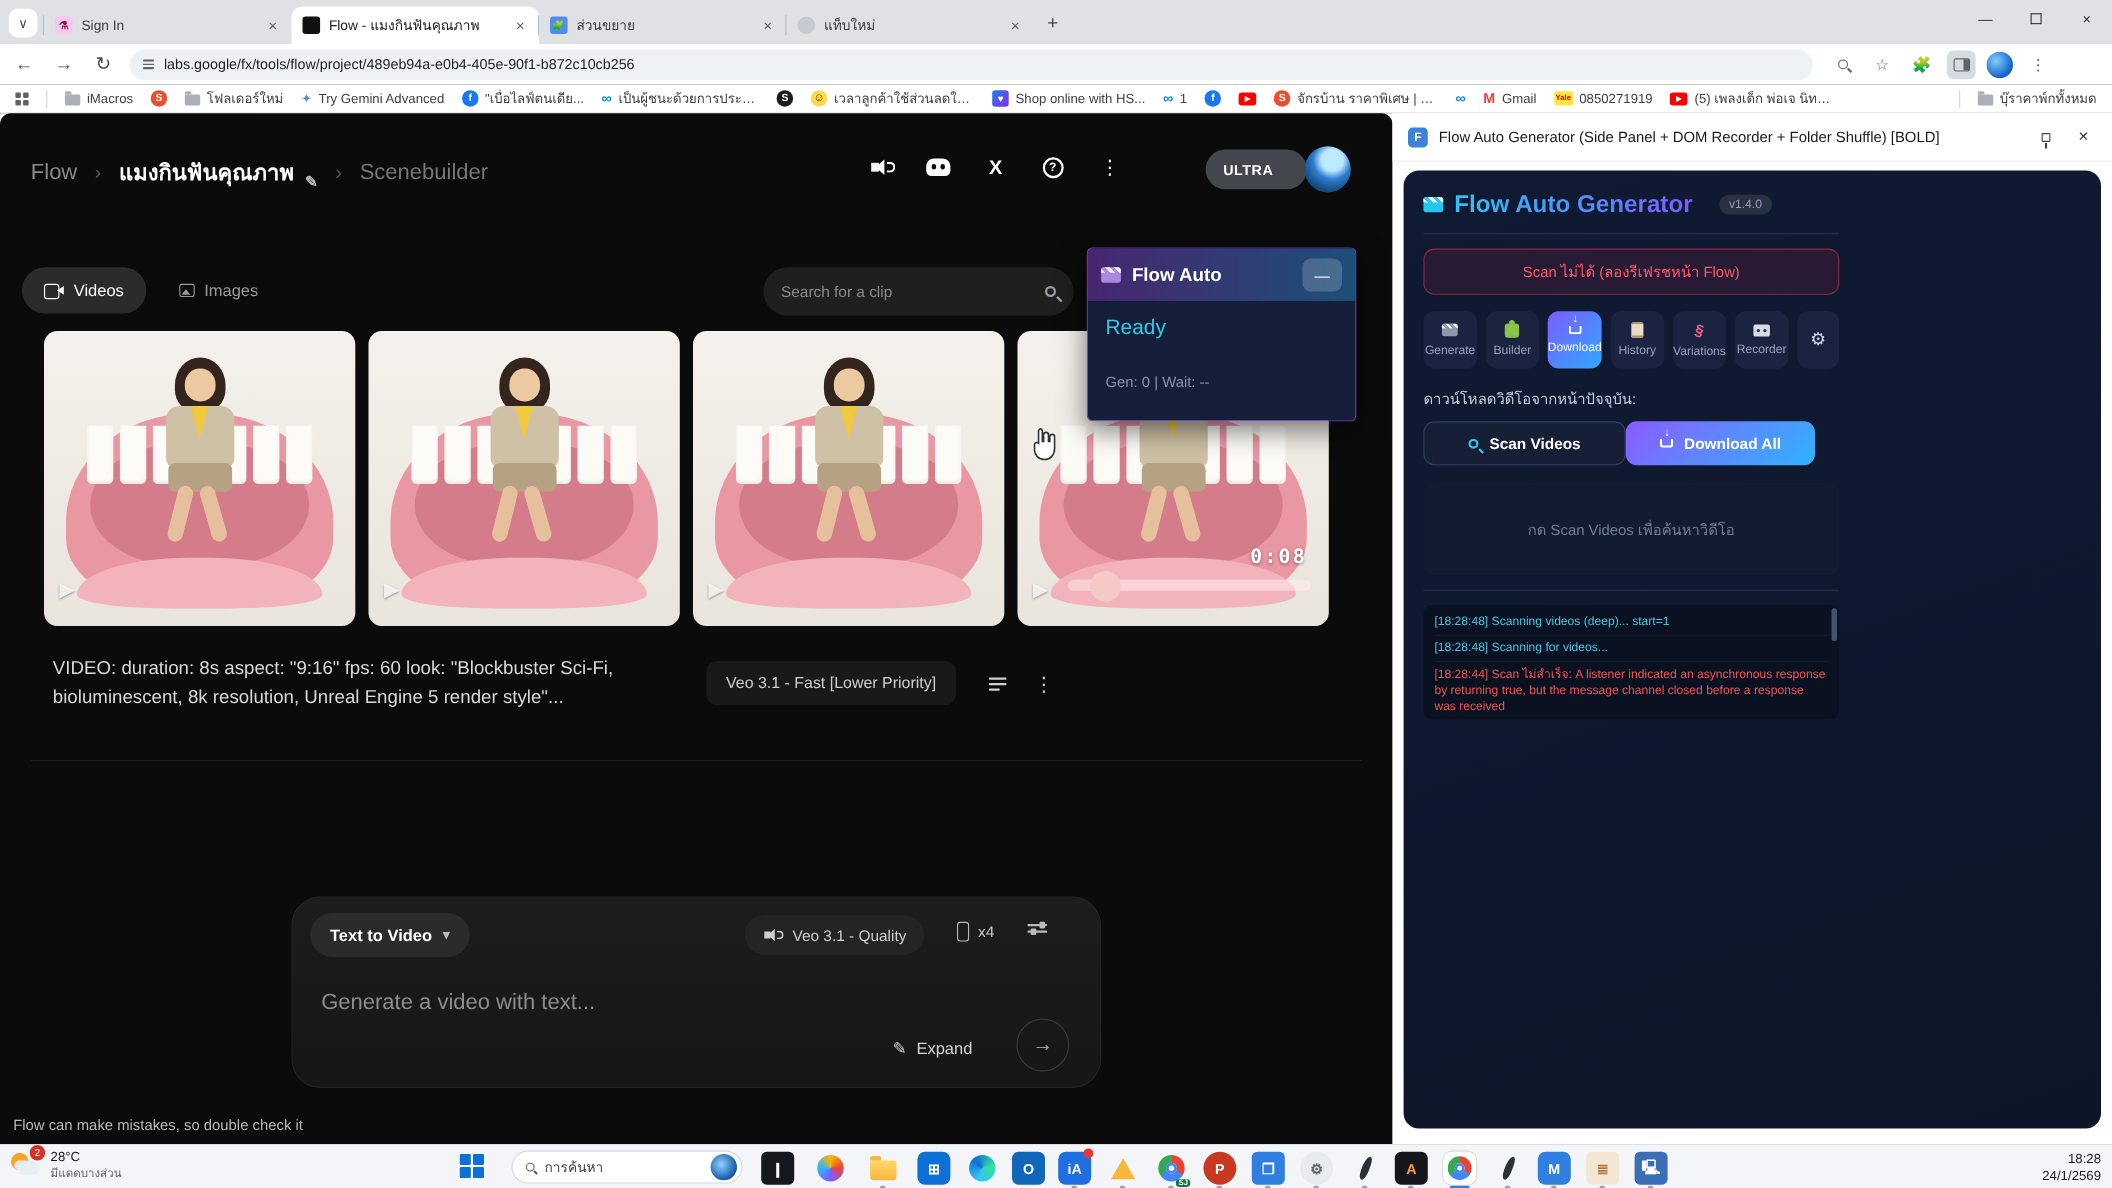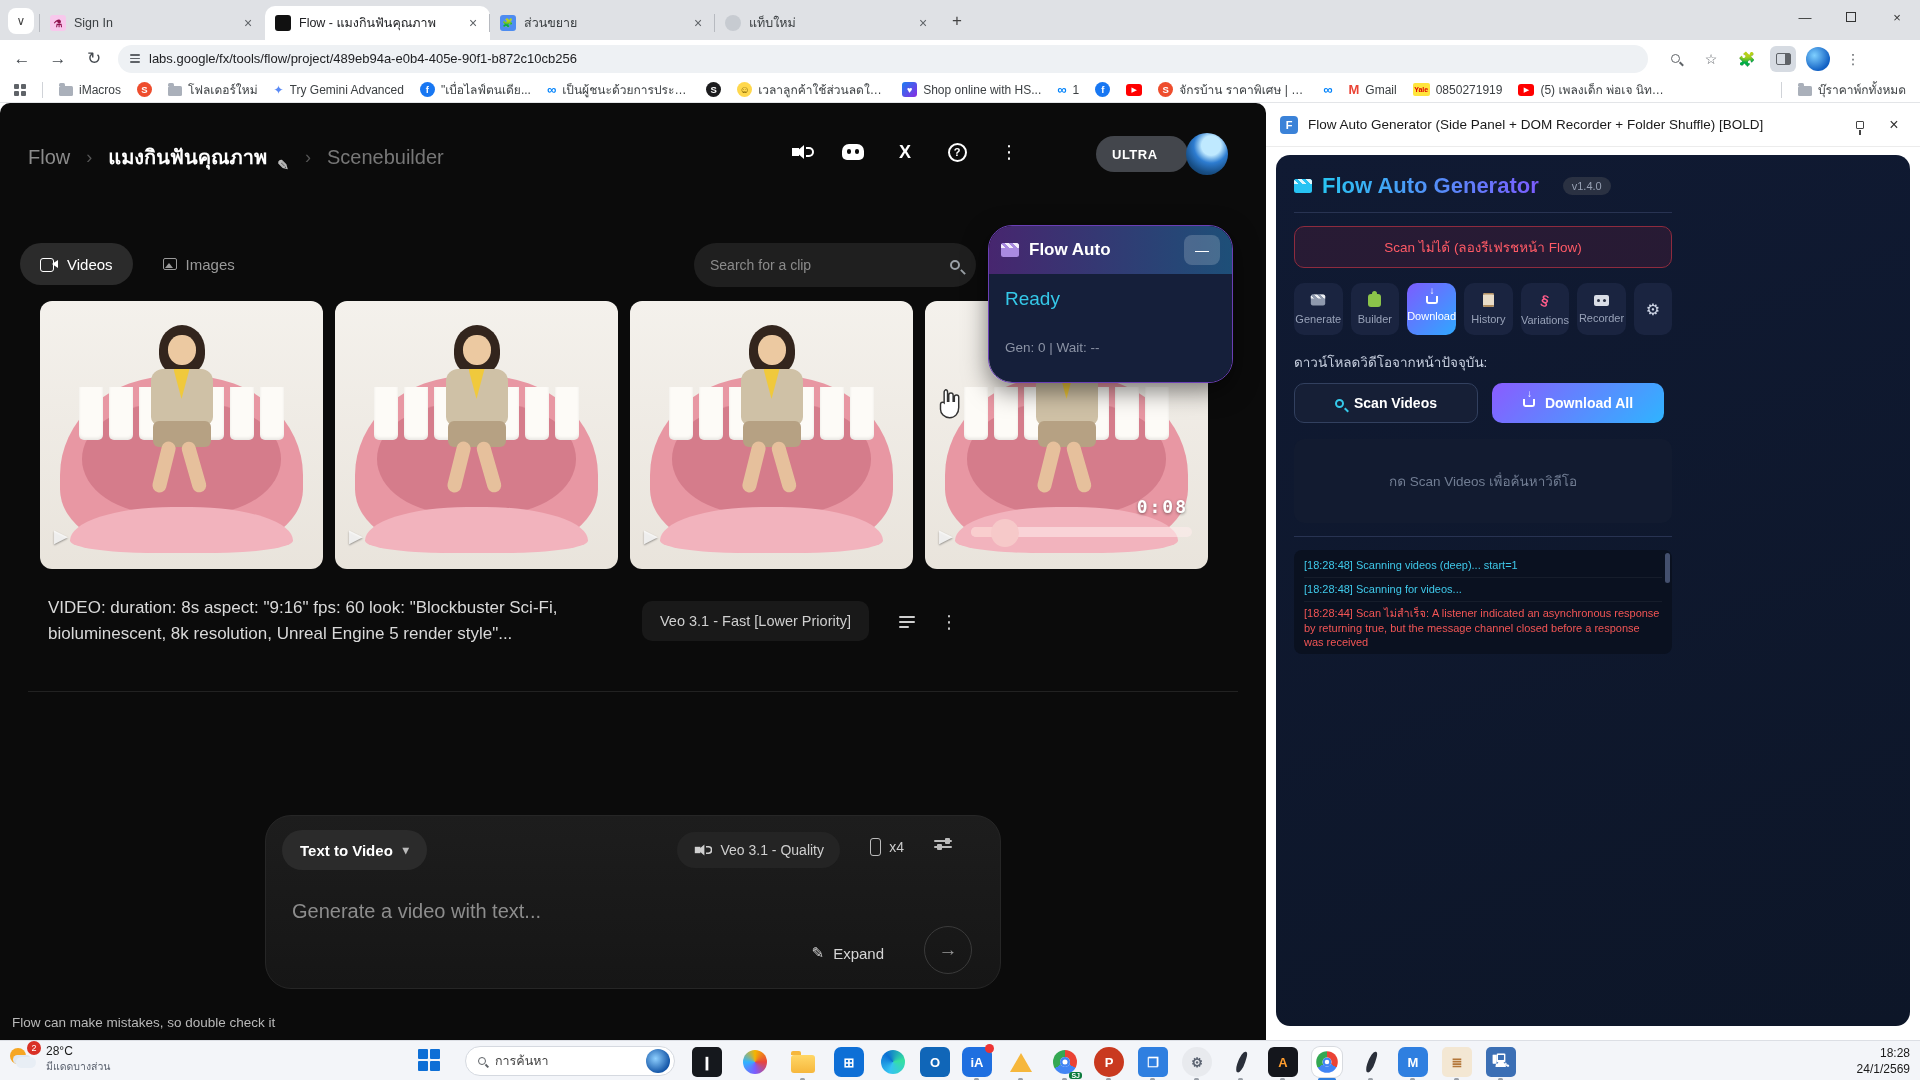--- a/index.html
+++ b/index.html
@@ -119,21 +119,21 @@
 .phoneico{width:11px;height:18px;border:1.7px solid #bbb;border-radius:3px}
 .sliders{position:absolute;right:48px;top:24px;display:flex;flex-direction:column;gap:4px}
 .sliders i{position:relative;display:block;width:18px;height:2px;background:#bbb;border-radius:1px}
 .sliders i::after{content:"";position:absolute;top:-2px;width:5px;height:6px;background:#bbb;border-radius:1px}
 .sliders i:nth-child(1)::after{left:11px}.sliders i:nth-child(2)::after{left:3px}
 .promptline{position:absolute;left:26px;top:84px;color:#8d8d8d;font-size:20px}
 .expand{position:absolute;right:116px;bottom:26px;display:flex;align-items:center;gap:9px;color:#d5d5d5;font-size:15px}
 .sendbtn{position:absolute;right:28px;bottom:14px;width:48px;height:48px;border-radius:50%;border:1px solid #3a3a3a;display:flex;align-items:center;justify-content:center;color:#9a9a9a;font-size:19px}
 .disclaim{position:absolute;left:12px;bottom:10px;color:#b9b9b9;font-size:13.5px}
 
-.fpopup{position:absolute;left:988px;top:122px;width:245px;height:158px;border-radius:24px;overflow:hidden;border:1px solid #6a3fb5;box-shadow:0 8px 24px rgba(0,0,0,.5);z-index:5}
+.fpopup{position:absolute;left:988px;top:122px;width:245px;height:158px;border-radius:5px;overflow:hidden;border:1px solid #6a3fb5;box-shadow:0 8px 24px rgba(0,0,0,.5);z-index:5}
 .fpop-head{height:48px;background:linear-gradient(90deg,#47266f,#1d4f78);display:flex;align-items:center;padding:0 12px;gap:10px}
 .fpop-title{color:#fff;font-weight:bold;font-size:17px;flex:1}
 .fpop-min{width:36px;height:30px;border-radius:8px;background:rgba(255,255,255,.18);color:#fff;display:flex;align-items:center;justify-content:center;font-size:14px}
 .fpop-body{height:110px;background:#151f3a;padding:14px 16px}
 .fpop-ready{color:#35c9e9;font-size:19px;margin-bottom:30px}
 .fpop-stats{color:#8b93a5;font-size:13.5px}
 .clapper{width:18px;height:14px;border-radius:2.5px;position:relative;background:var(--c,#27c3f3)}
 .clapper::before{content:"";position:absolute;left:0;top:0;width:100%;height:5px;border-radius:2.5px 2.5px 0 0;background:repeating-linear-gradient(45deg,rgba(255,255,255,.85) 0 3px,var(--c,#27c3f3) 3px 6px)}
 
 .panel{position:absolute;left:1266px;top:0;width:654px;height:937px;background:#fff}
@@ -148,21 +148,21 @@
 .ptitle-row{display:flex;align-items:center;gap:10px}
 .ptitle{font-size:22px;font-weight:bold;background:linear-gradient(90deg,#29c5f2,#7b5cff);-webkit-background-clip:text;background-clip:text;color:transparent}
 .pver{margin-left:14px;background:#2a3142;border-radius:10px;color:#97a0b3;font-size:11px;padding:3px 9px}
 .pdiv{height:1px;background:#283352;margin:13px 0}
 .perr{height:42px;border:1px solid #8e2b3e;background:rgba(210,40,70,.12);border-radius:10px;display:flex;align-items:center;justify-content:center;color:#ff5a66;font-size:13.5px}
 .ptabs{display:flex;gap:8px;margin-top:15px;align-items:stretch}
 .ptab{width:61px;border-radius:10px;background:#1a2440;display:flex;flex-direction:column;align-items:center;justify-content:center;gap:6px;padding:9px 0;color:#98a2b8;font-size:11px}
 .ptab.active{background:linear-gradient(135deg,#7c5cff,#2fa8ff);color:#fff}
 .ptab-gear{width:48px;border-radius:10px;background:#1a2440;display:flex;align-items:center;justify-content:center;color:#cfd6e6;font-size:16px}
 .dl-label{margin:16px 0 10px;color:#c6cede;font-size:13.5px}
-.btnrow{display:flex;gap:14px}
+.btnrow{display:flex;}
 .scanbtn{width:184px;height:40px;background:#161f36;border:1px solid #32405f;border-radius:10px;display:flex;align-items:center;justify-content:center;gap:10px;color:#fff;font-weight:bold;font-size:14px}
 .magc{width:9px;height:9px;border:2px solid #35c9ea;border-radius:50%;position:relative}
 .magc::after{content:"";position:absolute;left:7px;top:8px;width:5px;height:2px;background:#35c9ea;transform:rotate(45deg)}
 .dlbtn{width:172px;height:40px;background:linear-gradient(135deg,#8a5cff,#2fb4ff);border-radius:10px;display:flex;align-items:center;justify-content:center;gap:10px;color:#fff;font-weight:bold;font-size:14px}
 .tray{width:12px;height:8px;border:2px solid #fff;border-top:none;border-radius:0 0 3px 3px;position:relative}
 .tray::before{content:"↓";position:absolute;left:2px;top:-11px;color:#fff;font-size:10px;font-weight:bold}
 .scanhint{margin-top:16px;height:84px;background:#121b30;border-radius:10px;display:flex;align-items:center;justify-content:center;color:#717d93;font-size:13.5px}
 .logrow{display:flex;align-items:center;margin-top:14px}
 .loglbl{display:flex;align-items:center;gap:8px;color:#c6cede;font-size:13.5px;flex:1}
 .scrolldoc{width:11px;height:14px;background:#e8dcc8;border-radius:2px;box-shadow:inset 0 -9px 0 -7px #b08d5f,inset 0 -5px 0 -3.5px #e8dcc8,inset 0 4px 0 -2.5px #b08d5f}

